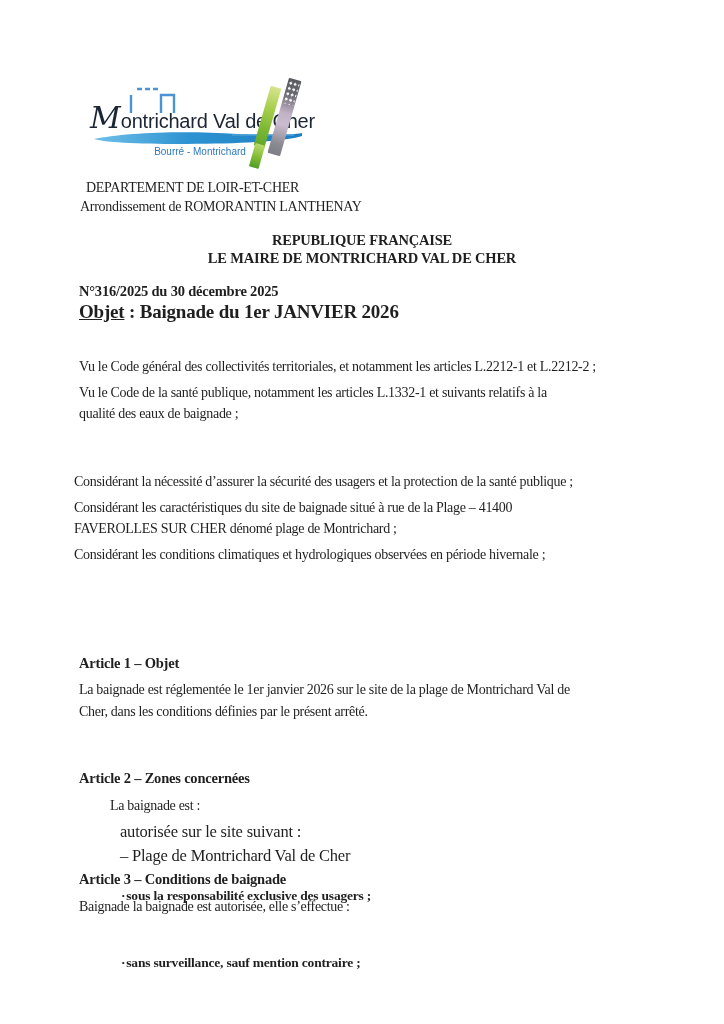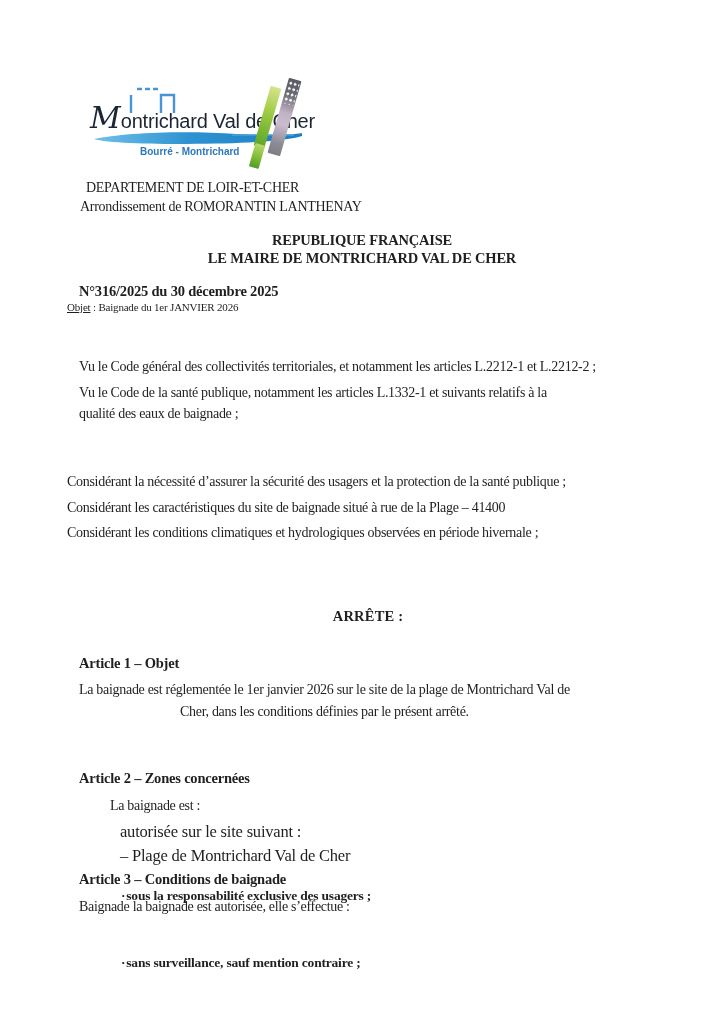--- a/index.html
+++ b/index.html
@@ -11,22 +11,22 @@
   .abs{position:absolute;}
   .body-text{font-size:14px;letter-spacing:-0.3px;line-height:21.5px;}
   .nowrap{white-space:nowrap;}
   .para{margin:0 0 4px 0;}
   .underline{text-decoration:underline;}
 
   
   .wordmark{left:90px;top:100px;color:#1b2533;white-space:nowrap;}
   .wordmark .m{font-family:"DejaVu Serif",serif;font-style:italic;font-size:30px;}
   .wordmark .rest{font-family:"Liberation Sans",sans-serif;font-size:20px;letter-spacing:-0.2px;}
-  .logo-sub{left:140px;top:146px;width:120px;
-    font-family:"Liberation Sans",sans-serif;font-size:10px;font-weight:bold;
+  .logo-sub{left:140px;top:146px;width:120px;text-align:center;
+    font-family:"Liberation Sans",sans-serif;font-size:10px;font-weight:normal;
     color:#2c79bd;white-space:nowrap;}
   .tail-line{left:232px;top:134px;width:62px;height:2px;background:#4a9fd4;opacity:.8;}
 
   .deco{left:248px;top:78px;width:60px;height:95px;}
   .bar{position:absolute;border-radius:1px;}
   .bar.green{left:14px;top:8px;width:11px;height:62px;transform:rotate(16deg);
     background:linear-gradient(180deg,#d7e48e 0%,#a8cf4e 35%,#7db832 70%,#5ea52b 100%);}
   .bar.gray{left:30px;top:0px;width:13px;height:78px;transform:rotate(16deg);
     background:linear-gradient(180deg,#585a62 0%,#6a6a72 20%,#c2b2c6 45%,#cbbccf 60%,#8b8b93 85%,#7e7e86 100%);}
   .bar.gray .windows{position:absolute;left:1px;top:2px;right:1px;height:24px;
@@ -34,29 +34,29 @@
     background-size:4.5px 5.5px;}
   .bar.green2{left:4px;top:66px;width:10px;height:24px;transform:rotate(16deg);
     background:linear-gradient(180deg,#b9d96a 0%,#7db832 60%,#4f9d27 100%);}
 
   
   .dept1{left:86px;top:177px;}
   .dept2{left:80px;top:196px;}
   .center-head{left:5px;top:231px;width:714px;text-align:center;font-weight:bold;
     font-size:14.5px;letter-spacing:-0.2px;line-height:18px;}
   .ref1{left:79px;top:283px;font-weight:bold;font-size:14.5px;letter-spacing:-0.2px;}
-  .ref2{left:67px;top:301px;font-weight:normal;font-size:11px;letter-spacing:-0.2px;}
+  .ref2{left:79px;top:301px;font-weight:bold;font-size:19px;letter-spacing:-0.2px;}
 
   
   .vu-block{left:79px;top:356px;}
-  .cons-block{left:67px;top:471px;}
+  .cons-block{left:74px;top:471px;}
   .arrete{left:79px;top:606px;width:578px;text-align:center;font-weight:bold;
     font-size:14.5px;line-height:21.5px;letter-spacing:0.2px;}
   .a1-title{left:79px;top:655px;}
-  .a1-body{left:79px;top:679px;text-align:center;}
+  .a1-body{left:79px;top:679px;}
   .a2-title{left:79px;top:770px;}
   .a2-intro{left:79px;top:795px;margin-left:31px;}
   .a2-lines{left:120px;top:820px;font-size:16.5px;letter-spacing:-0.2px;line-height:23.5px;}
   .a3-title{left:79px;top:871px;}
   .a3-intro{left:79px;top:896px;}
   .bullet1{left:121px;top:888px;}
   .bullet2{left:121px;top:955px;}
   .art-title{font-weight:bold;font-size:14.5px;letter-spacing:-0.2px;}
   .bullet-line{font-weight:bold;font-size:13.5px;letter-spacing:-0.2px;white-space:nowrap;}
   .bullet-glyph{margin-right:1px;}
@@ -120,27 +120,27 @@
       <div class="nowrap">qualité des eaux de baignade ;</div>
     </div>
   </div>
 
   <div class="abs body-text cons-block">
     <div class="para">
       <div class="nowrap">Considérant la nécessité d’assurer la sécurité des usagers et la protection de la santé publique ;</div>
     </div>
     <div class="para">
       <div class="nowrap">Considérant les caractéristiques du site de baignade situé à rue de la Plage – 41400</div>
+      <div class="nowrap">FAVEROLLES SUR CHER dénomé plage de Montrichard ;</div>
     </div>
     <div class="para">
       <div class="nowrap">Considérant les conditions climatiques et hydrologiques observées en période hivernale ;</div>
     </div>
   </div>
 
-  <div class="abs arrete">ARRÊTE :</div>
 
   <div class="abs art-title a1-title nowrap">Article 1 – Objet</div>
   <div class="abs body-text a1-body">
     <div class="nowrap">La baignade est réglementée le 1er janvier 2026 sur le site de la plage de Montrichard Val de</div>
     <div class="nowrap">Cher, dans les conditions définies par le présent arrêté.</div>
   </div>
 
   <div class="abs art-title a2-title nowrap">Article 2 – Zones concernées</div>
   <div class="abs body-text a2-intro nowrap">La baignade est :</div>
   <div class="abs a2-lines">

